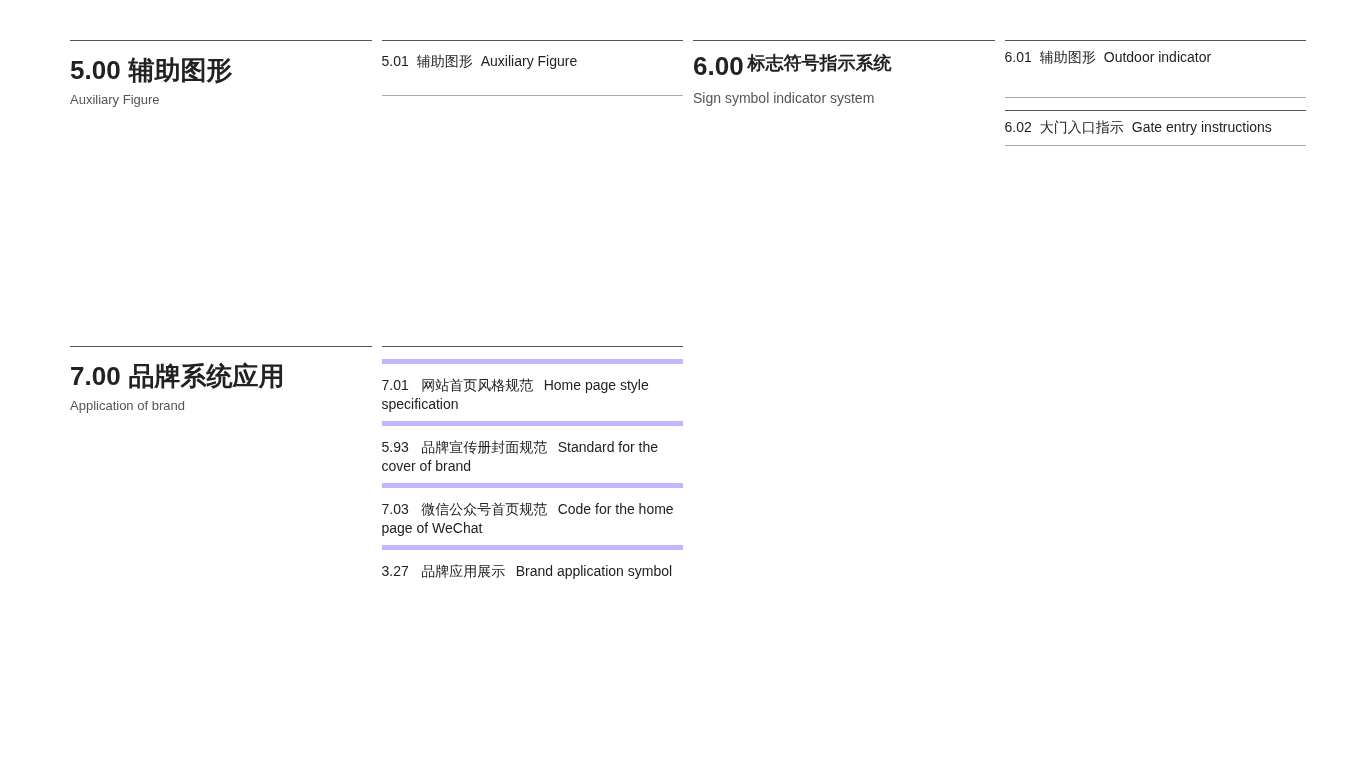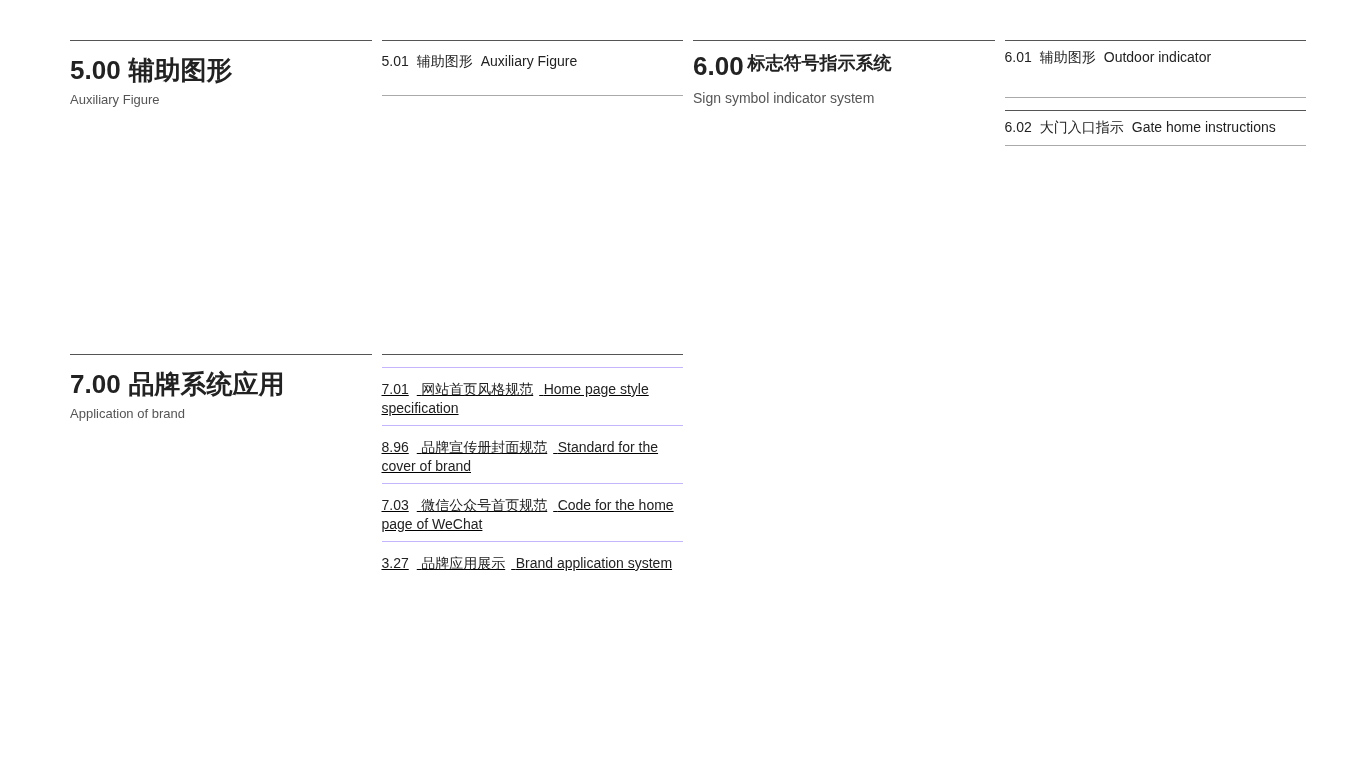--- a/index.html
+++ b/index.html
@@ -41,23 +41,22 @@
       flex-wrap: nowrap;
     }
 
     
     .sub-items {
       list-style: none;
       margin-top: 0;
     }
 
     .sub-item {
-      border-top: 1px solid #c4b5fd;
+      border-top: 5px solid #c4b5fd;
       padding: 12px 0 8px 0;
-      text-decoration: underline;
     }
 
     .sub-item-number {
       font-size: 14px;
       color: #222;
       margin-right: 8px;
       font-family: Arial, sans-serif;
     }
 
     .sub-item-zh {
@@ -230,21 +229,21 @@
         <span class="sub-header-number">6.01</span>
         <span class="sub-header-zh">辅助图形</span>
         <span class="sub-header-en">Outdoor indicator</span>
       </div>
     </div>
     <div style="border-top: 1px solid #aaa; margin-bottom:12px;"></div>
     <div class="section-601-item" style="margin-bottom:0;">
       <div class="section-601-item-inner">
         <span class="sub-header-number">6.02</span>
         <span class="sub-header-zh">大门入口指示</span>
-        <span class="sub-header-en">Gate home instructions</span>
+        <span class="sub-header-en">Gate entry instructions</span>
       </div>
     </div>
     <div style="border-top: 1px solid #aaa; margin-top:8px;"></div>
   </div>
 
   <div class="section-7">
     <div class="top-line"></div>
     <div class="section-big-title">
       <span class="big-number">7.00</span>
       <span class="big-title-zh">品牌系统应用</span>
@@ -254,30 +253,30 @@
 
   <div class="section-7-items">
     <div class="top-line"></div>
     <ul class="sub-items">
       <li class="sub-item">
         <span class="sub-item-number">7.01</span>
         <span class="sub-item-zh">网站首页风格规范</span>
         <span class="sub-item-en">Home page style specification</span>
       </li>
       <li class="sub-item">
-        <span class="sub-item-number">8.96</span>
+        <span class="sub-item-number">5.93</span>
         <span class="sub-item-zh">品牌宣传册封面规范</span>
         <span class="sub-item-en">Standard for the cover of brand</span>
       </li>
       <li class="sub-item">
         <span class="sub-item-number">7.03</span>
         <span class="sub-item-zh">微信公众号首页规范</span>
         <span class="sub-item-en">Code for the home page of WeChat</span>
       </li>
       <li class="sub-item">
         <span class="sub-item-number">3.27</span>
         <span class="sub-item-zh">品牌应用展示</span>
-        <span class="sub-item-en">Brand application system</span>
+        <span class="sub-item-en">Brand application symbol</span>
       </li>
     </ul>
   </div>
 
 </div>
 
 </body></html>

